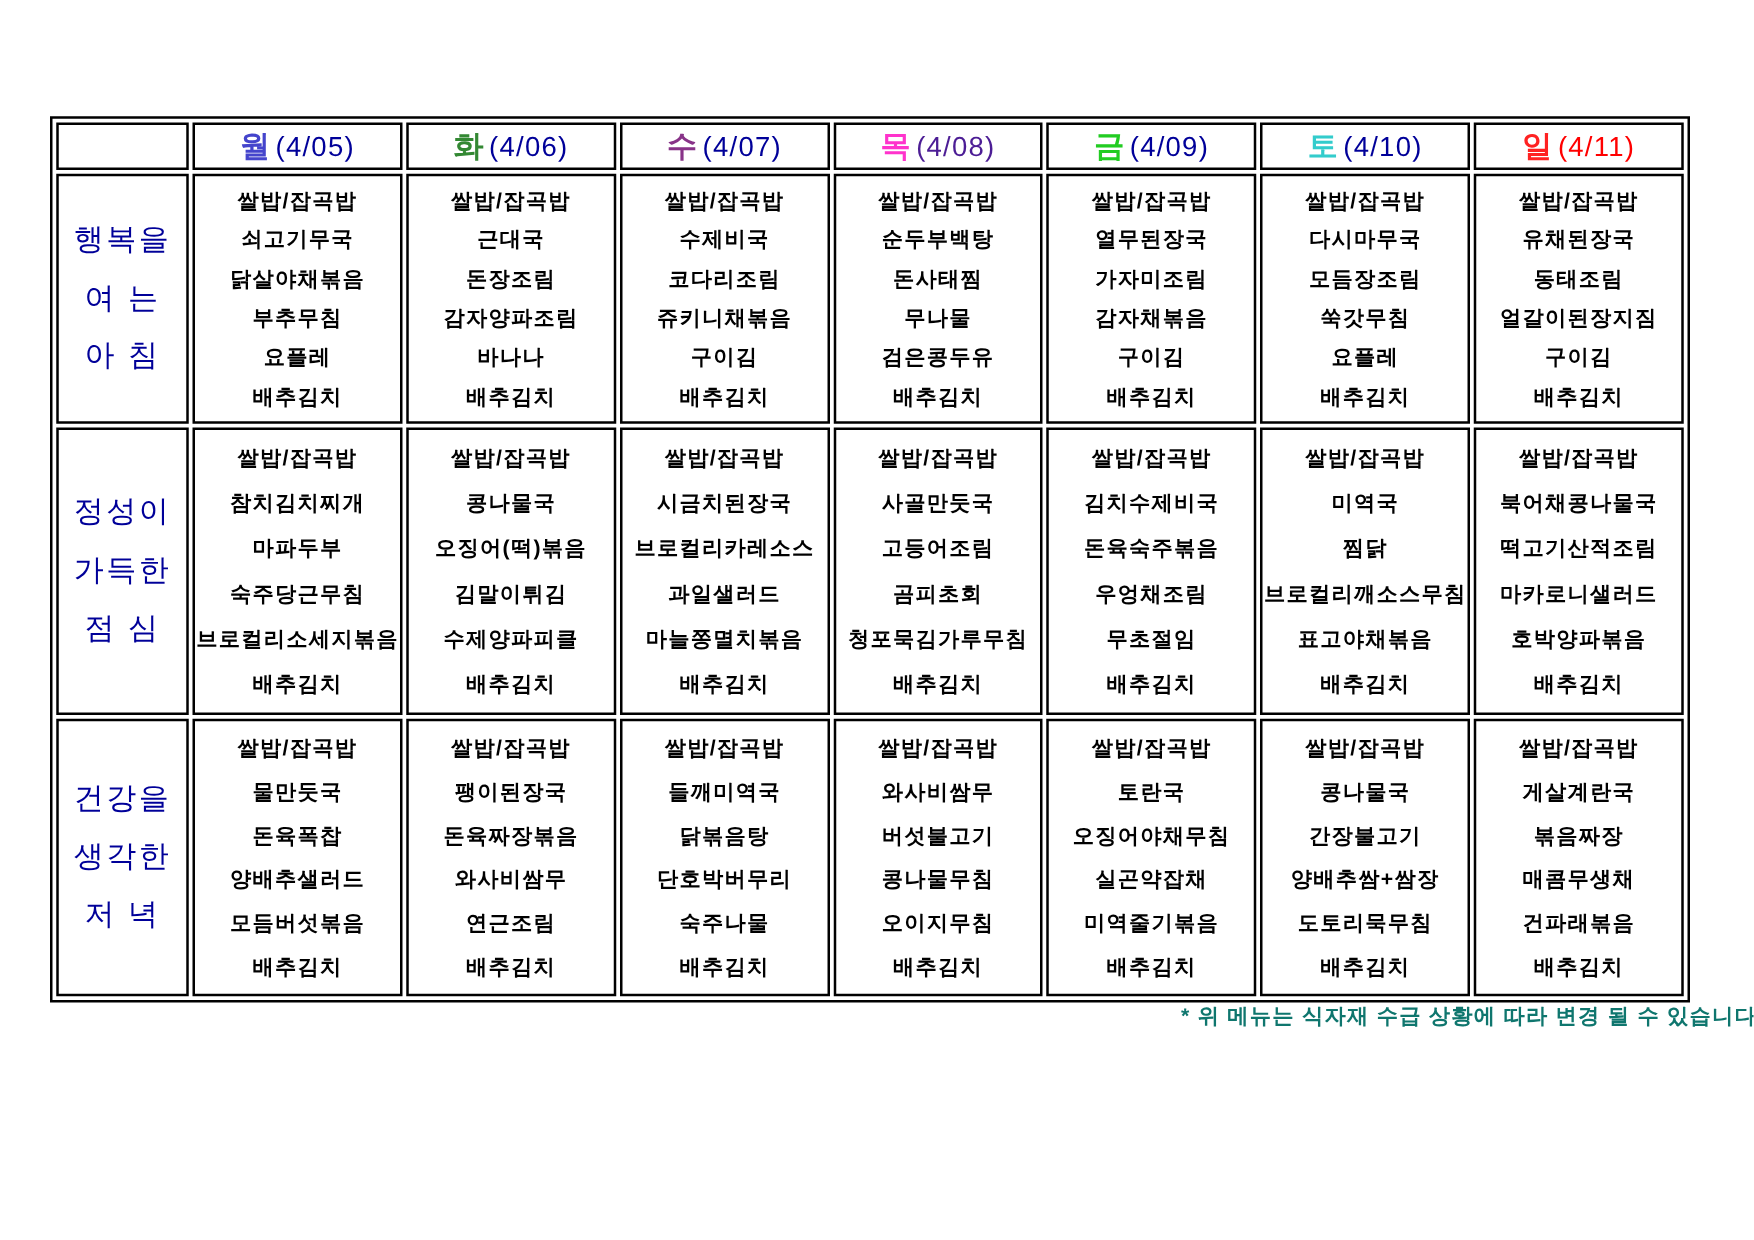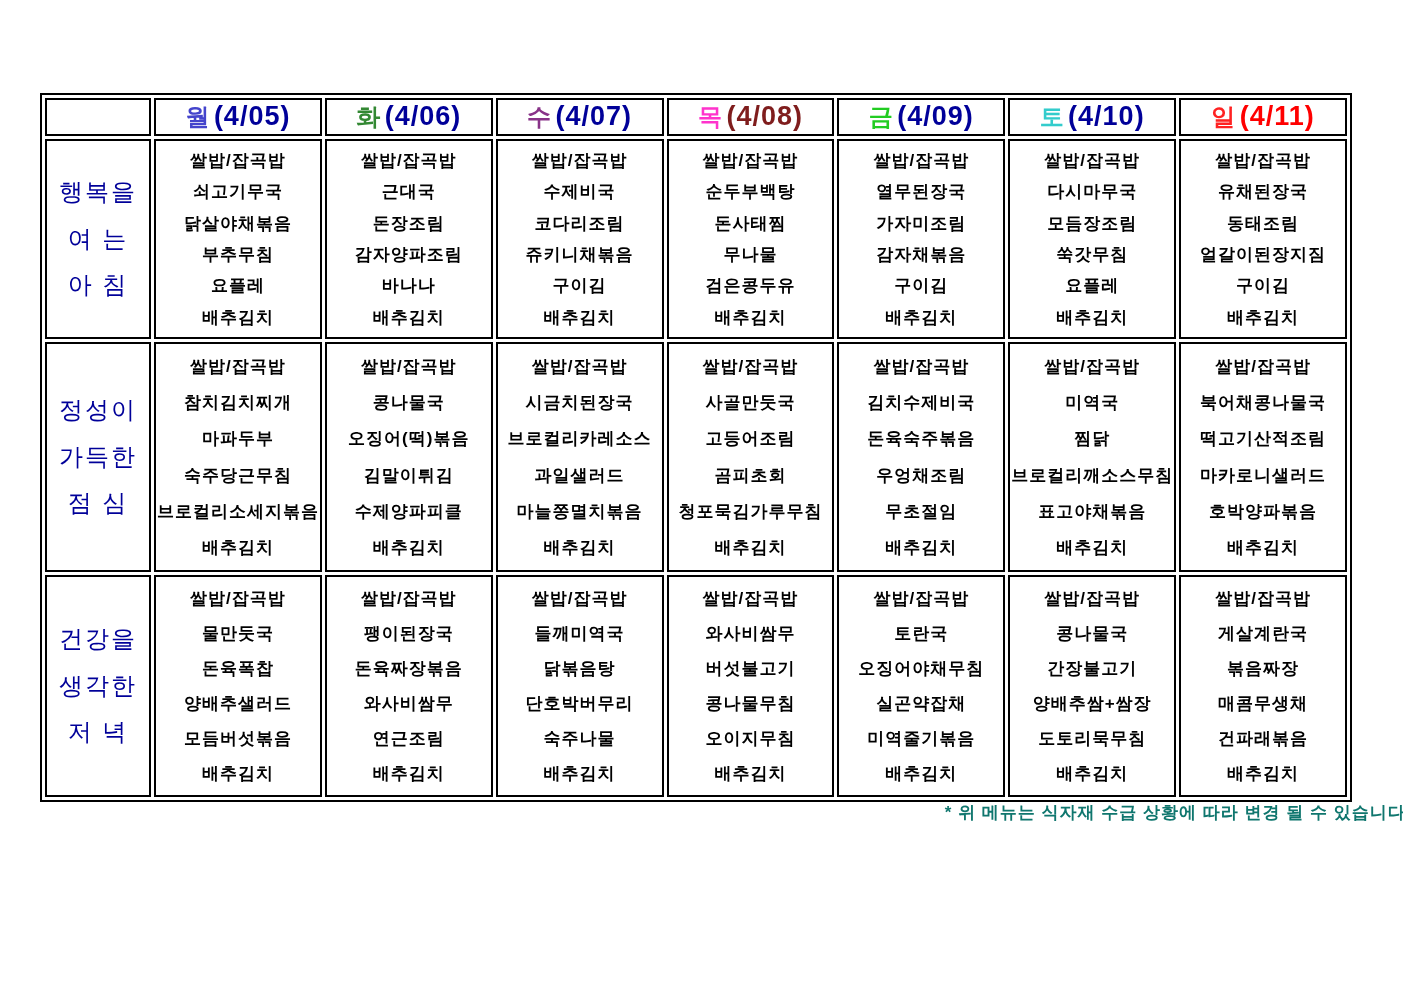--- a/index.html
+++ b/index.html
@@ -38,21 +38,21 @@
   table.menu td {
     border: 2px solid #000000;
     text-align: center;
     vertical-align: middle;
     padding: 0;
     background: #ffffff;
     overflow: hidden;
   }
   td.day-cell { height: 38px; white-space: nowrap; }
   .day-name { font-size: 24px; font-weight: bold; letter-spacing: 0; }
-  .day-date { font-size: 27px; font-weight: bold; letter-spacing: 1px; margin-top: 26px; }
+  .day-date { font-size: 22px; font-weight: normal; letter-spacing: 1px; margin-top: 26px; }
   td.label-cell {
     font-size: 24px;
     font-weight: normal;
     color: #000099;
     line-height: 1.95;
     letter-spacing: 2px;
     margin-top: 36px;
   }
   .menu-cell-inner {
     display: flex;
@@ -96,21 +96,21 @@
         <col>
         <col>
         <col>
     </colgroup>
     <tbody id="menu-body">
         <tr>
           <td class="corner"></td>
           <td class="day-cell"><span class="day-name" style="color: rgb(68, 68, 204);">월</span><span> </span><span class="day-date" style="color: rgb(0, 0, 153);">(4/05)</span></td>
           <td class="day-cell"><span class="day-name" style="color: rgb(51, 136, 51);">화</span><span> </span><span class="day-date" style="color: rgb(0, 0, 153);">(4/06)</span></td>
           <td class="day-cell"><span class="day-name" style="color: rgb(136, 51, 136);">수</span><span> </span><span class="day-date" style="color: rgb(0, 0, 153);">(4/07)</span></td>
-          <td class="day-cell"><span class="day-name" style="color: rgb(255, 51, 204);">목</span><span> </span><span class="day-date" style="color: #7f1d1d;">(4/08)</span></td>
+          <td class="day-cell"><span class="day-name" style="color: rgb(255, 51, 204);">목</span><span> </span><span class="day-date" style="color: #4c1d95;">(4/08)</span></td>
           <td class="day-cell"><span class="day-name" style="color: rgb(34, 204, 34);">금</span><span> </span><span class="day-date" style="color: rgb(0, 0, 153);">(4/09)</span></td>
           <td class="day-cell"><span class="day-name" style="color: rgb(51, 204, 204);">토</span><span> </span><span class="day-date" style="color: rgb(0, 0, 153);">(4/10)</span></td>
           <td class="day-cell"><span class="day-name" style="color: rgb(255, 34, 34);">일</span><span> </span><span class="day-date" style="color: rgb(255, 0, 0);">(4/11)</span></td>
         </tr>
         <tr>
           <td class="label-cell" style="height: 196px;">
             <div class="label-line">행복을</div>
             <div class="label-line">여 는</div>
             <div class="label-line">아 침</div>
           </td>

